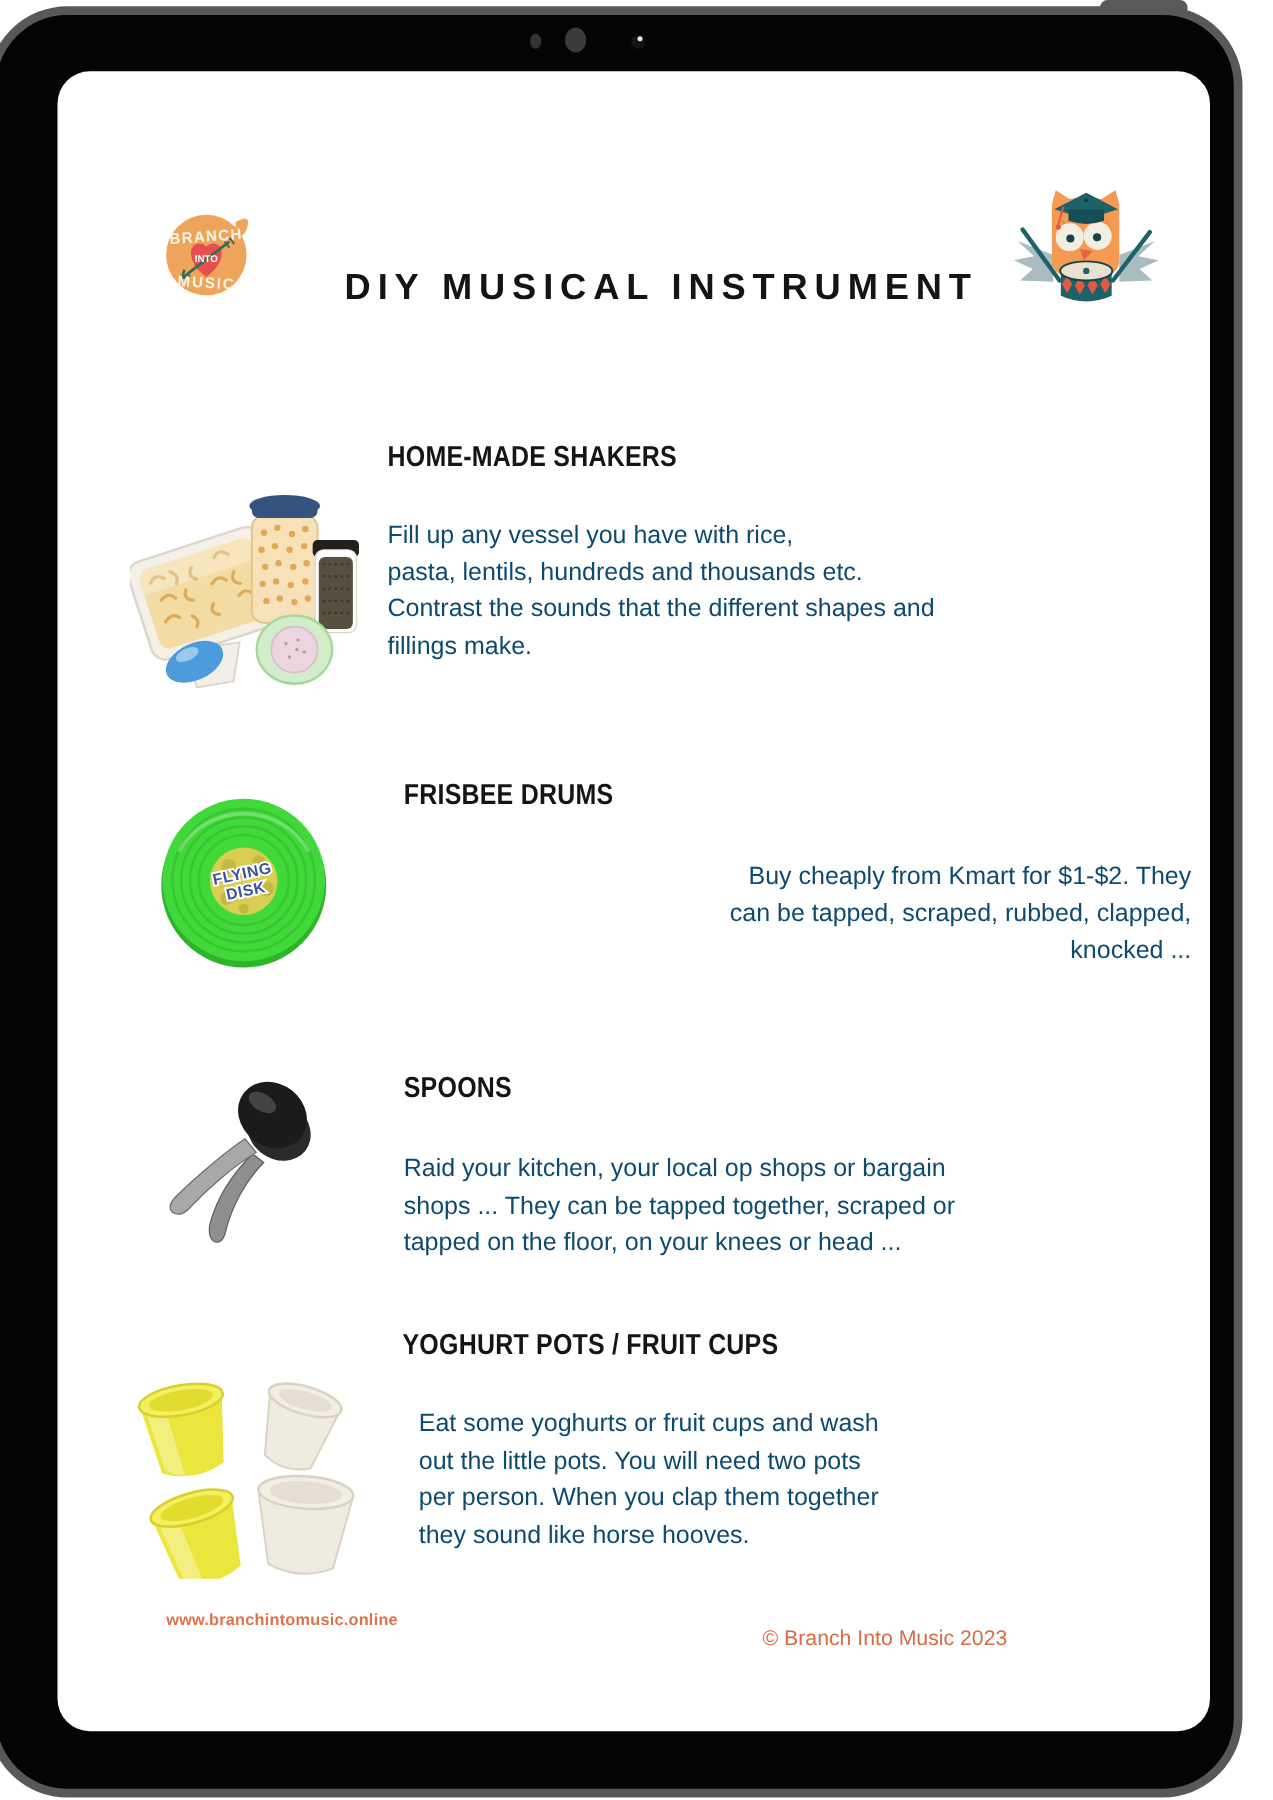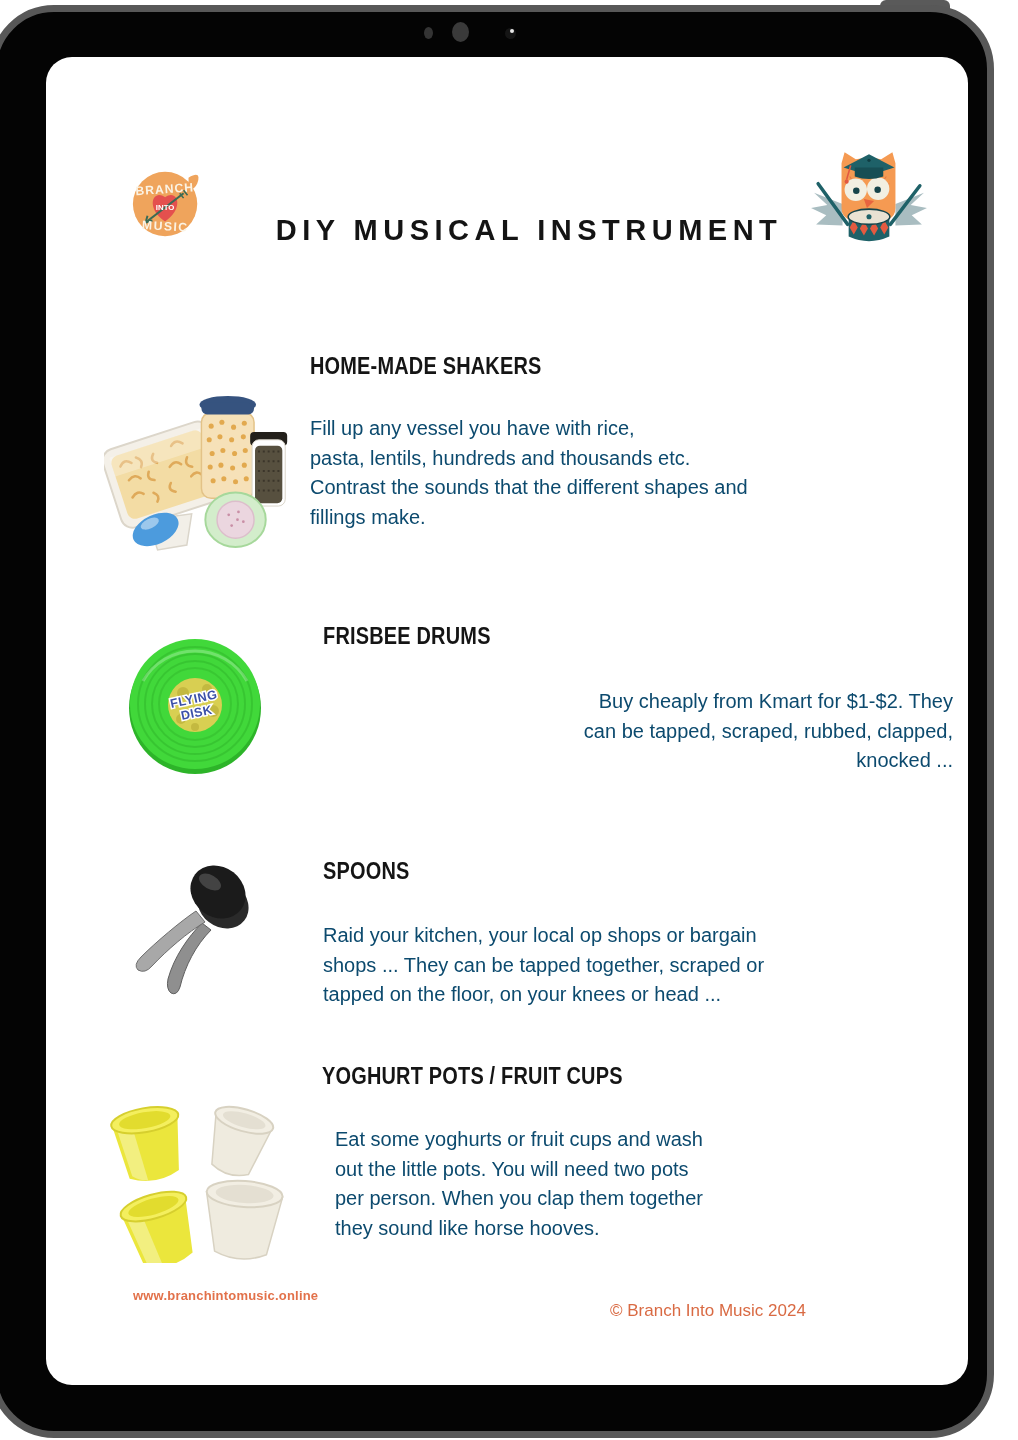--- a/index.html
+++ b/index.html
@@ -229,15 +229,15 @@
       </g>
     </svg>
   </div>
   <div class="abs section-heading h-4">YOGHURT POTS / FRUIT CUPS</div>
   <div class="abs section-body b-4">Eat some yoghurts or fruit cups and wash
 out the little pots. You will need two pots
 per person. When you clap them together
 they sound like horse hooves.</div>
 
   <div class="abs footer-website">www.branchintomusic.online</div>
-  <div class="abs footer-copyright">© Branch Into Music 2024</div>
+  <div class="abs footer-copyright">© Branch Into Music 2023</div>
 
 </div>
 
 </body></html>

